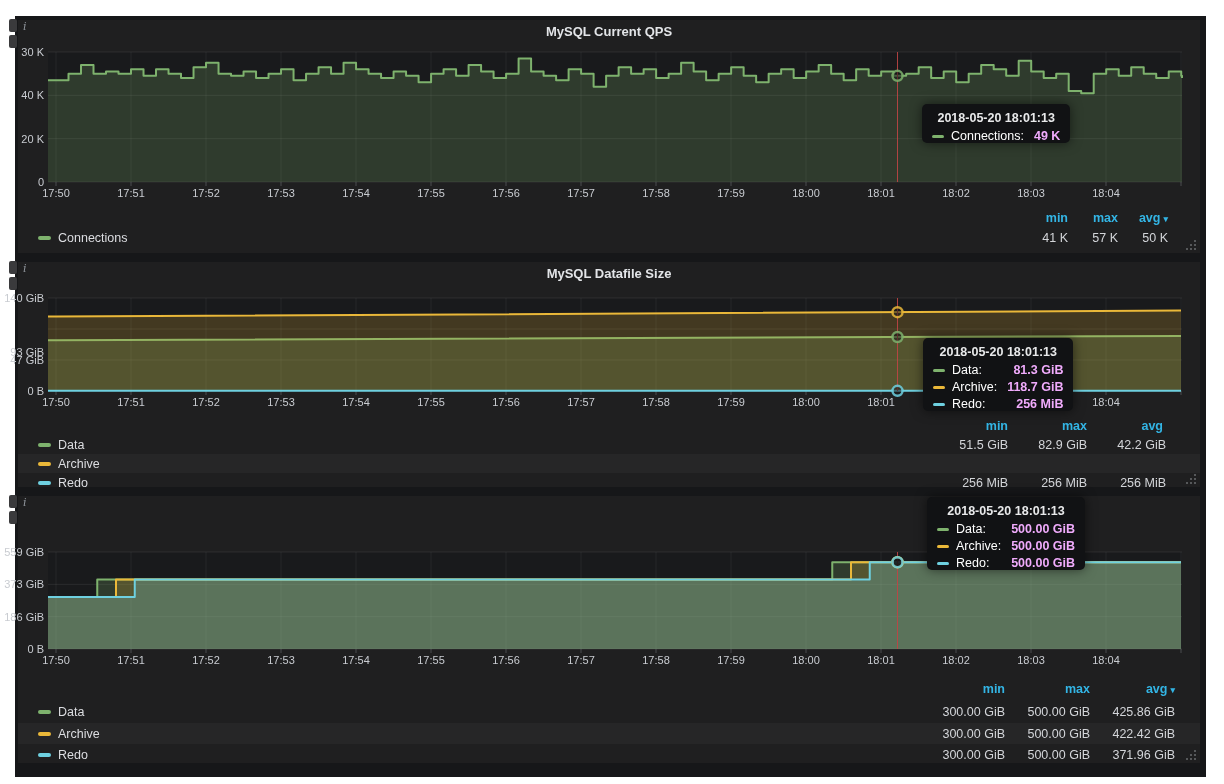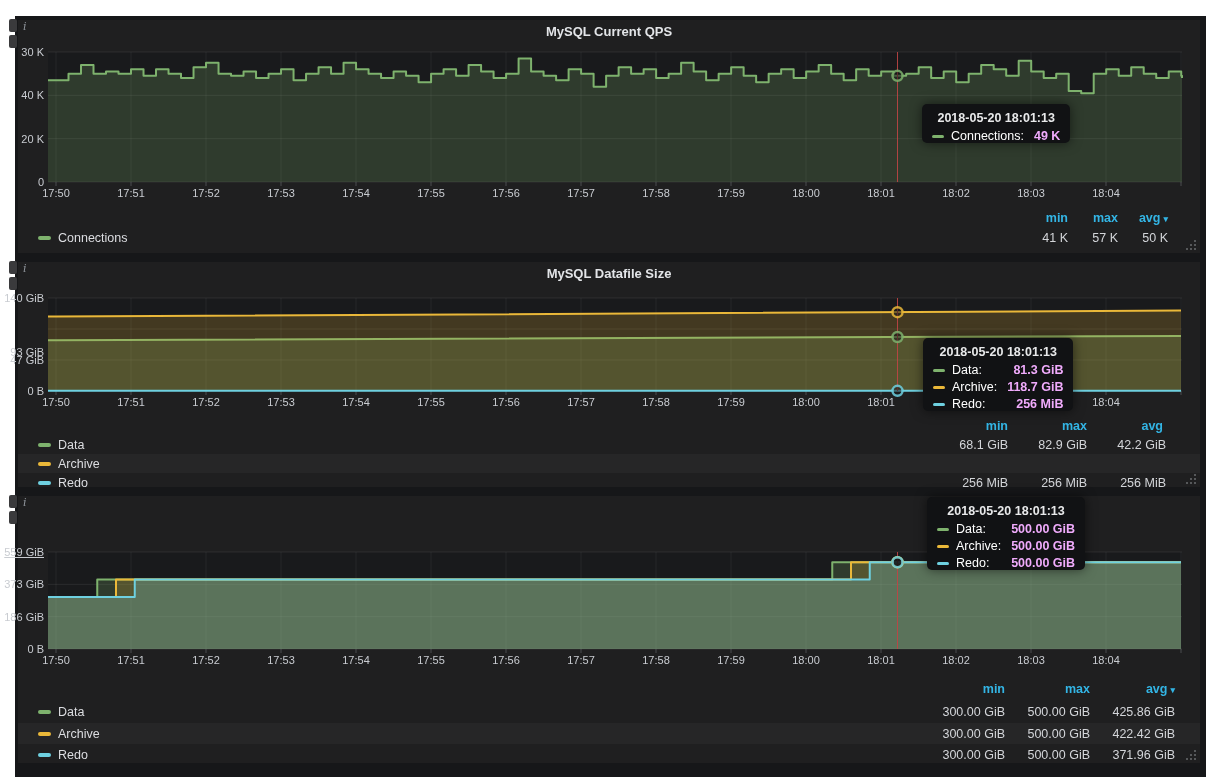--- a/index.html
+++ b/index.html
@@ -246,21 +246,21 @@
       <span class="scell hdr">max</span>
       <span class="scell hdr"><span>avg</span><span class="caret"></span></span>
     </span>
   </div>
   <div class="srow" style="top:173px;height:19px">
     <span class="sname">
       <span class="dash" style="background: rgb(126, 178, 109);"></span>
       <span>Data</span>
     </span>
     <span class="scells">
-      <span class="scell">68.1 GiB</span>
+      <span class="scell">51.5 GiB</span>
       <span class="scell">82.9 GiB</span>
       <span class="scell">42.2 GiB</span>
     </span>
   </div>
   <div class="srow stripe" style="top:192px;height:19px">
     <span class="sname">
       <span class="dash" style="background: rgb(234, 184, 57);"></span>
       <span>Archive</span>
     </span>
   </div>
@@ -276,21 +276,21 @@
     </span>
   </div>
   <div class="grip">
       <i></i>
     </div>
 </div>
 
 <div class="panel p3" style="top:496px;height:267px">
   <span class="corner-info">i</span>
   <div class="y-labels" id="ylab2">
-      <div class="yt" style="top: 50px; text-decoration: underline;">559 GiB</div>
+      <div class="yt" style="top: 50px;">559 GiB</div>
       <div class="yt" style="top: 82.3328px;">373 GiB</div>
       <div class="yt" style="top: 114.667px;">186 GiB</div>
       <div class="yt" style="top: 147px;">0 B</div>
     </div>
   <div class="plot" id="plot2" style="top:56px;height:97px">
       <svg width="1134" height="103" style="overflow: visible;">
         <rect x="0" y="0" width="1134" height="97" fill="#191a1c"></rect>
         <line x1="8" y1="0" x2="8" y2="97" stroke="rgba(255,255,255,0.06)" stroke-width="1"></line>
         <line x1="8" y1="97" x2="8" y2="101" stroke="#4b4d4f" stroke-width="1"></line>
         <line x1="83" y1="0" x2="83" y2="97" stroke="rgba(255,255,255,0.06)" stroke-width="1"></line>

